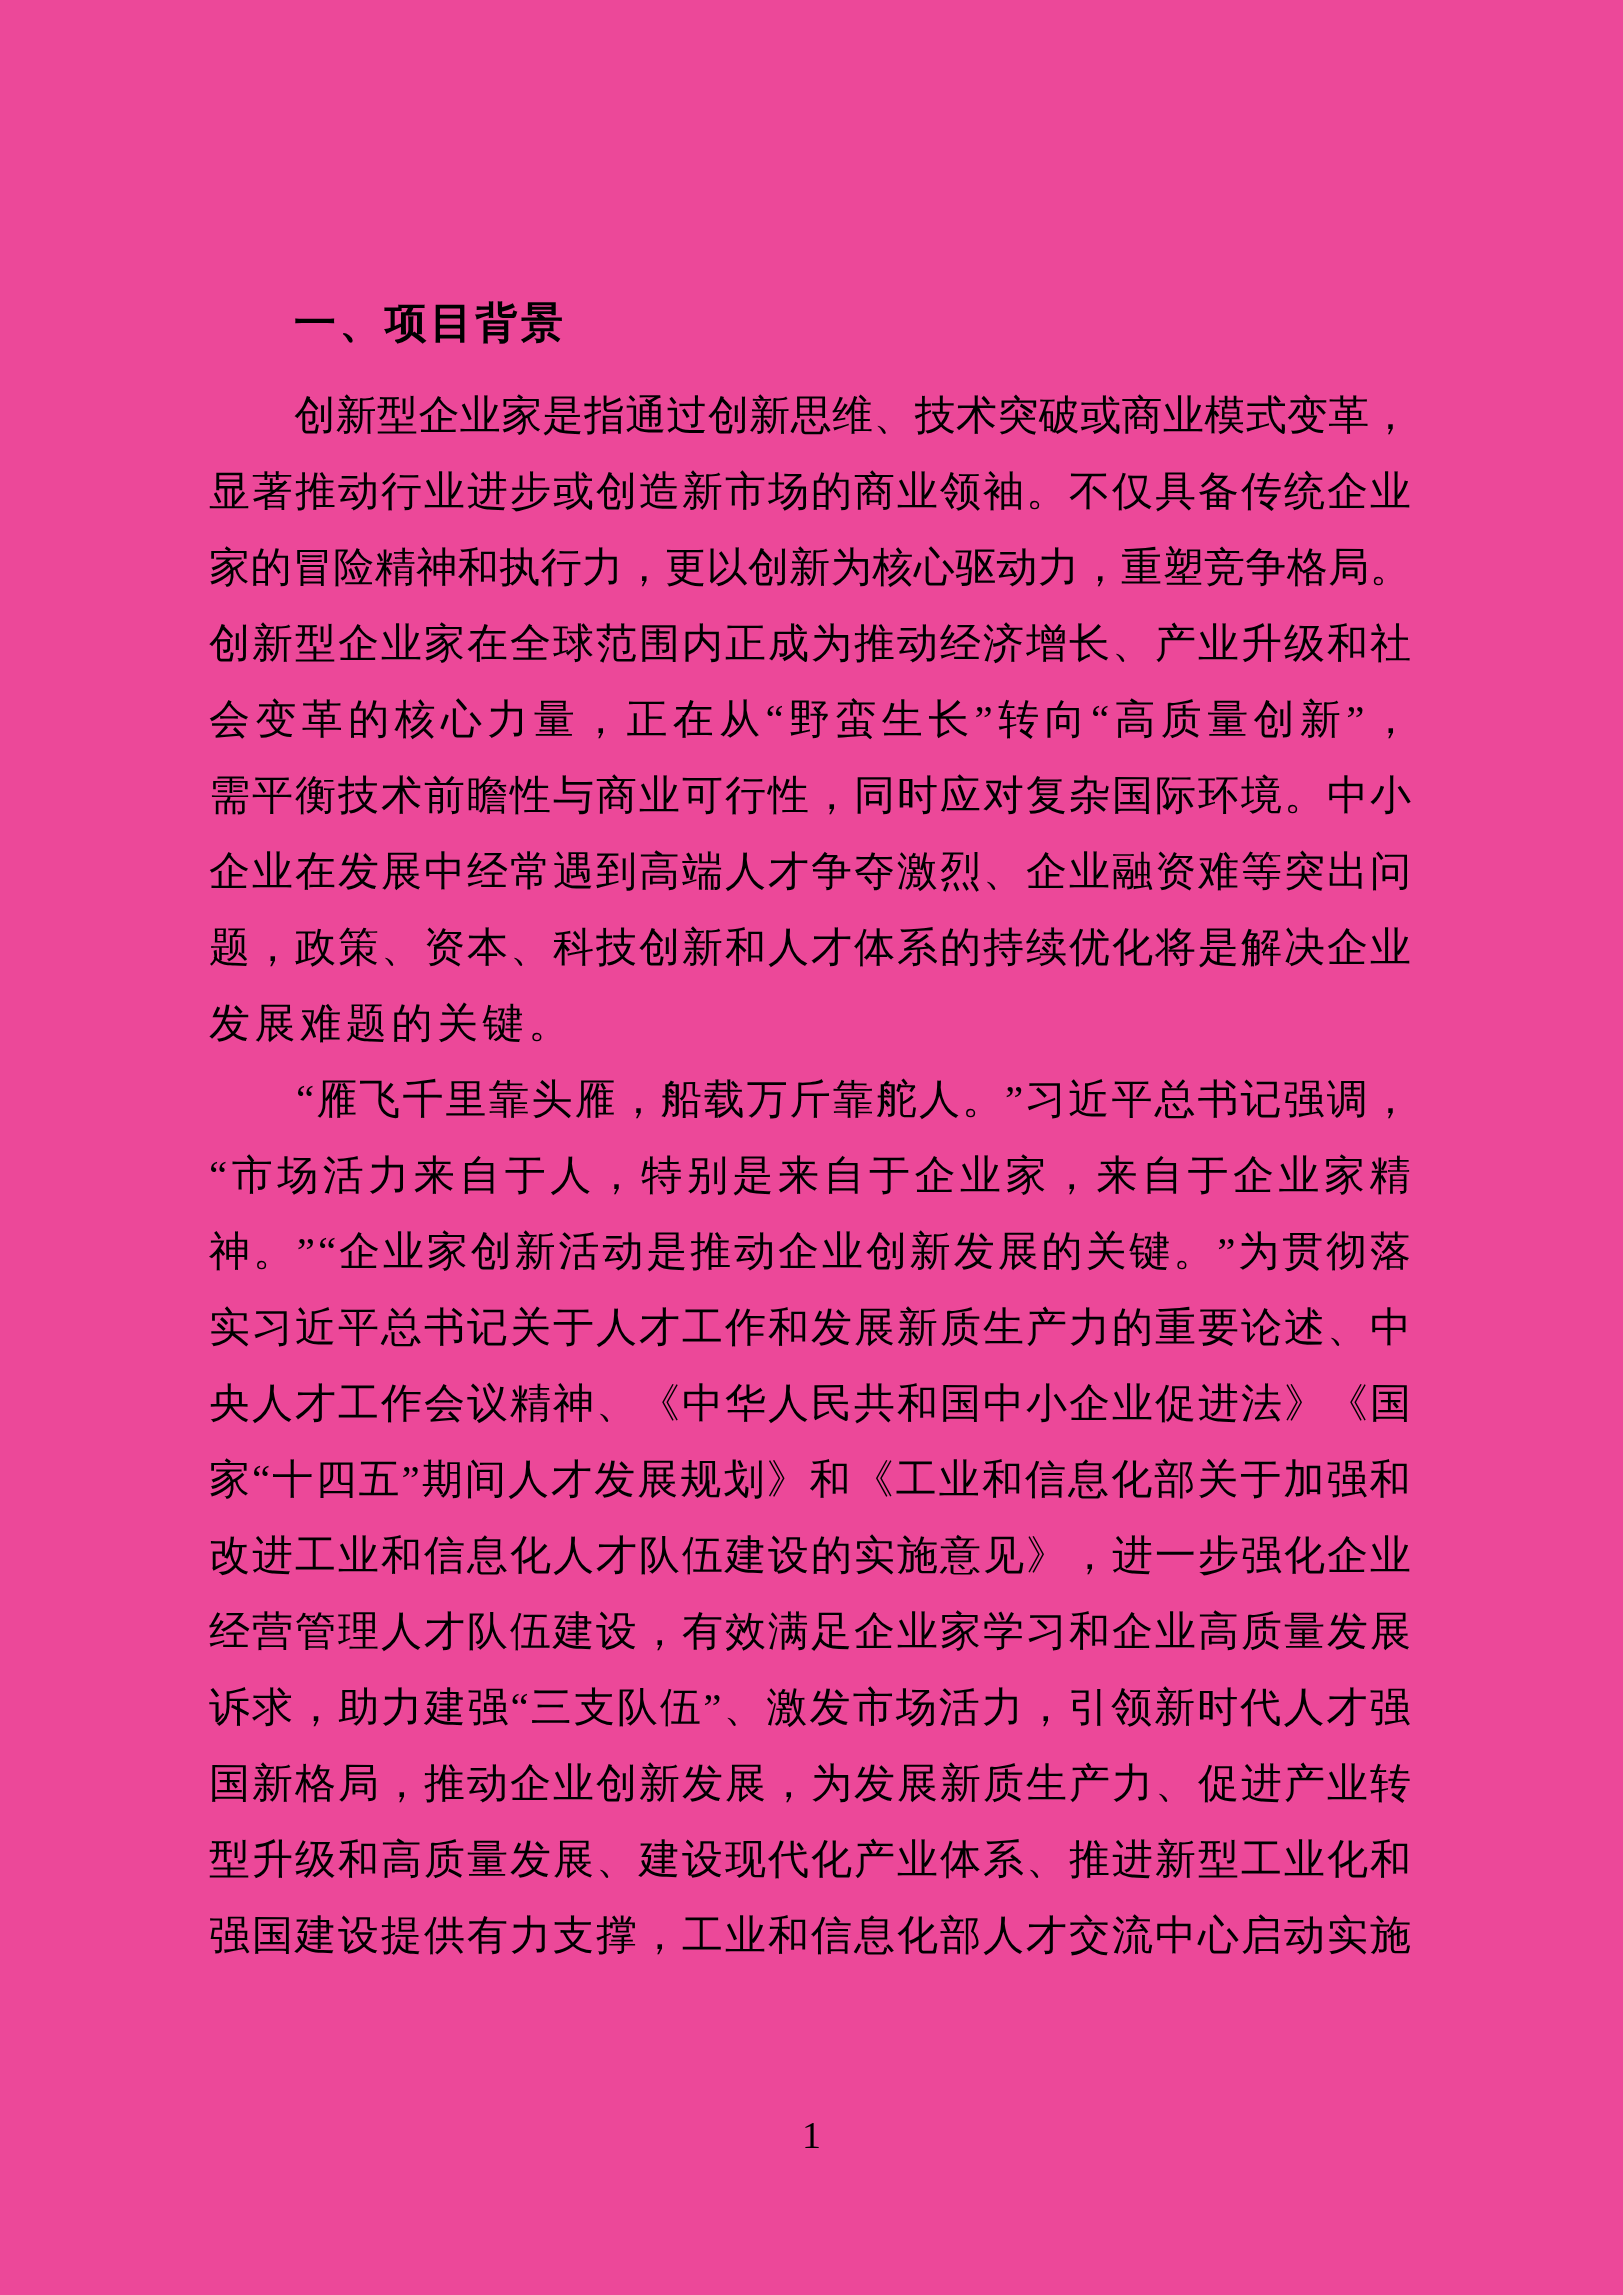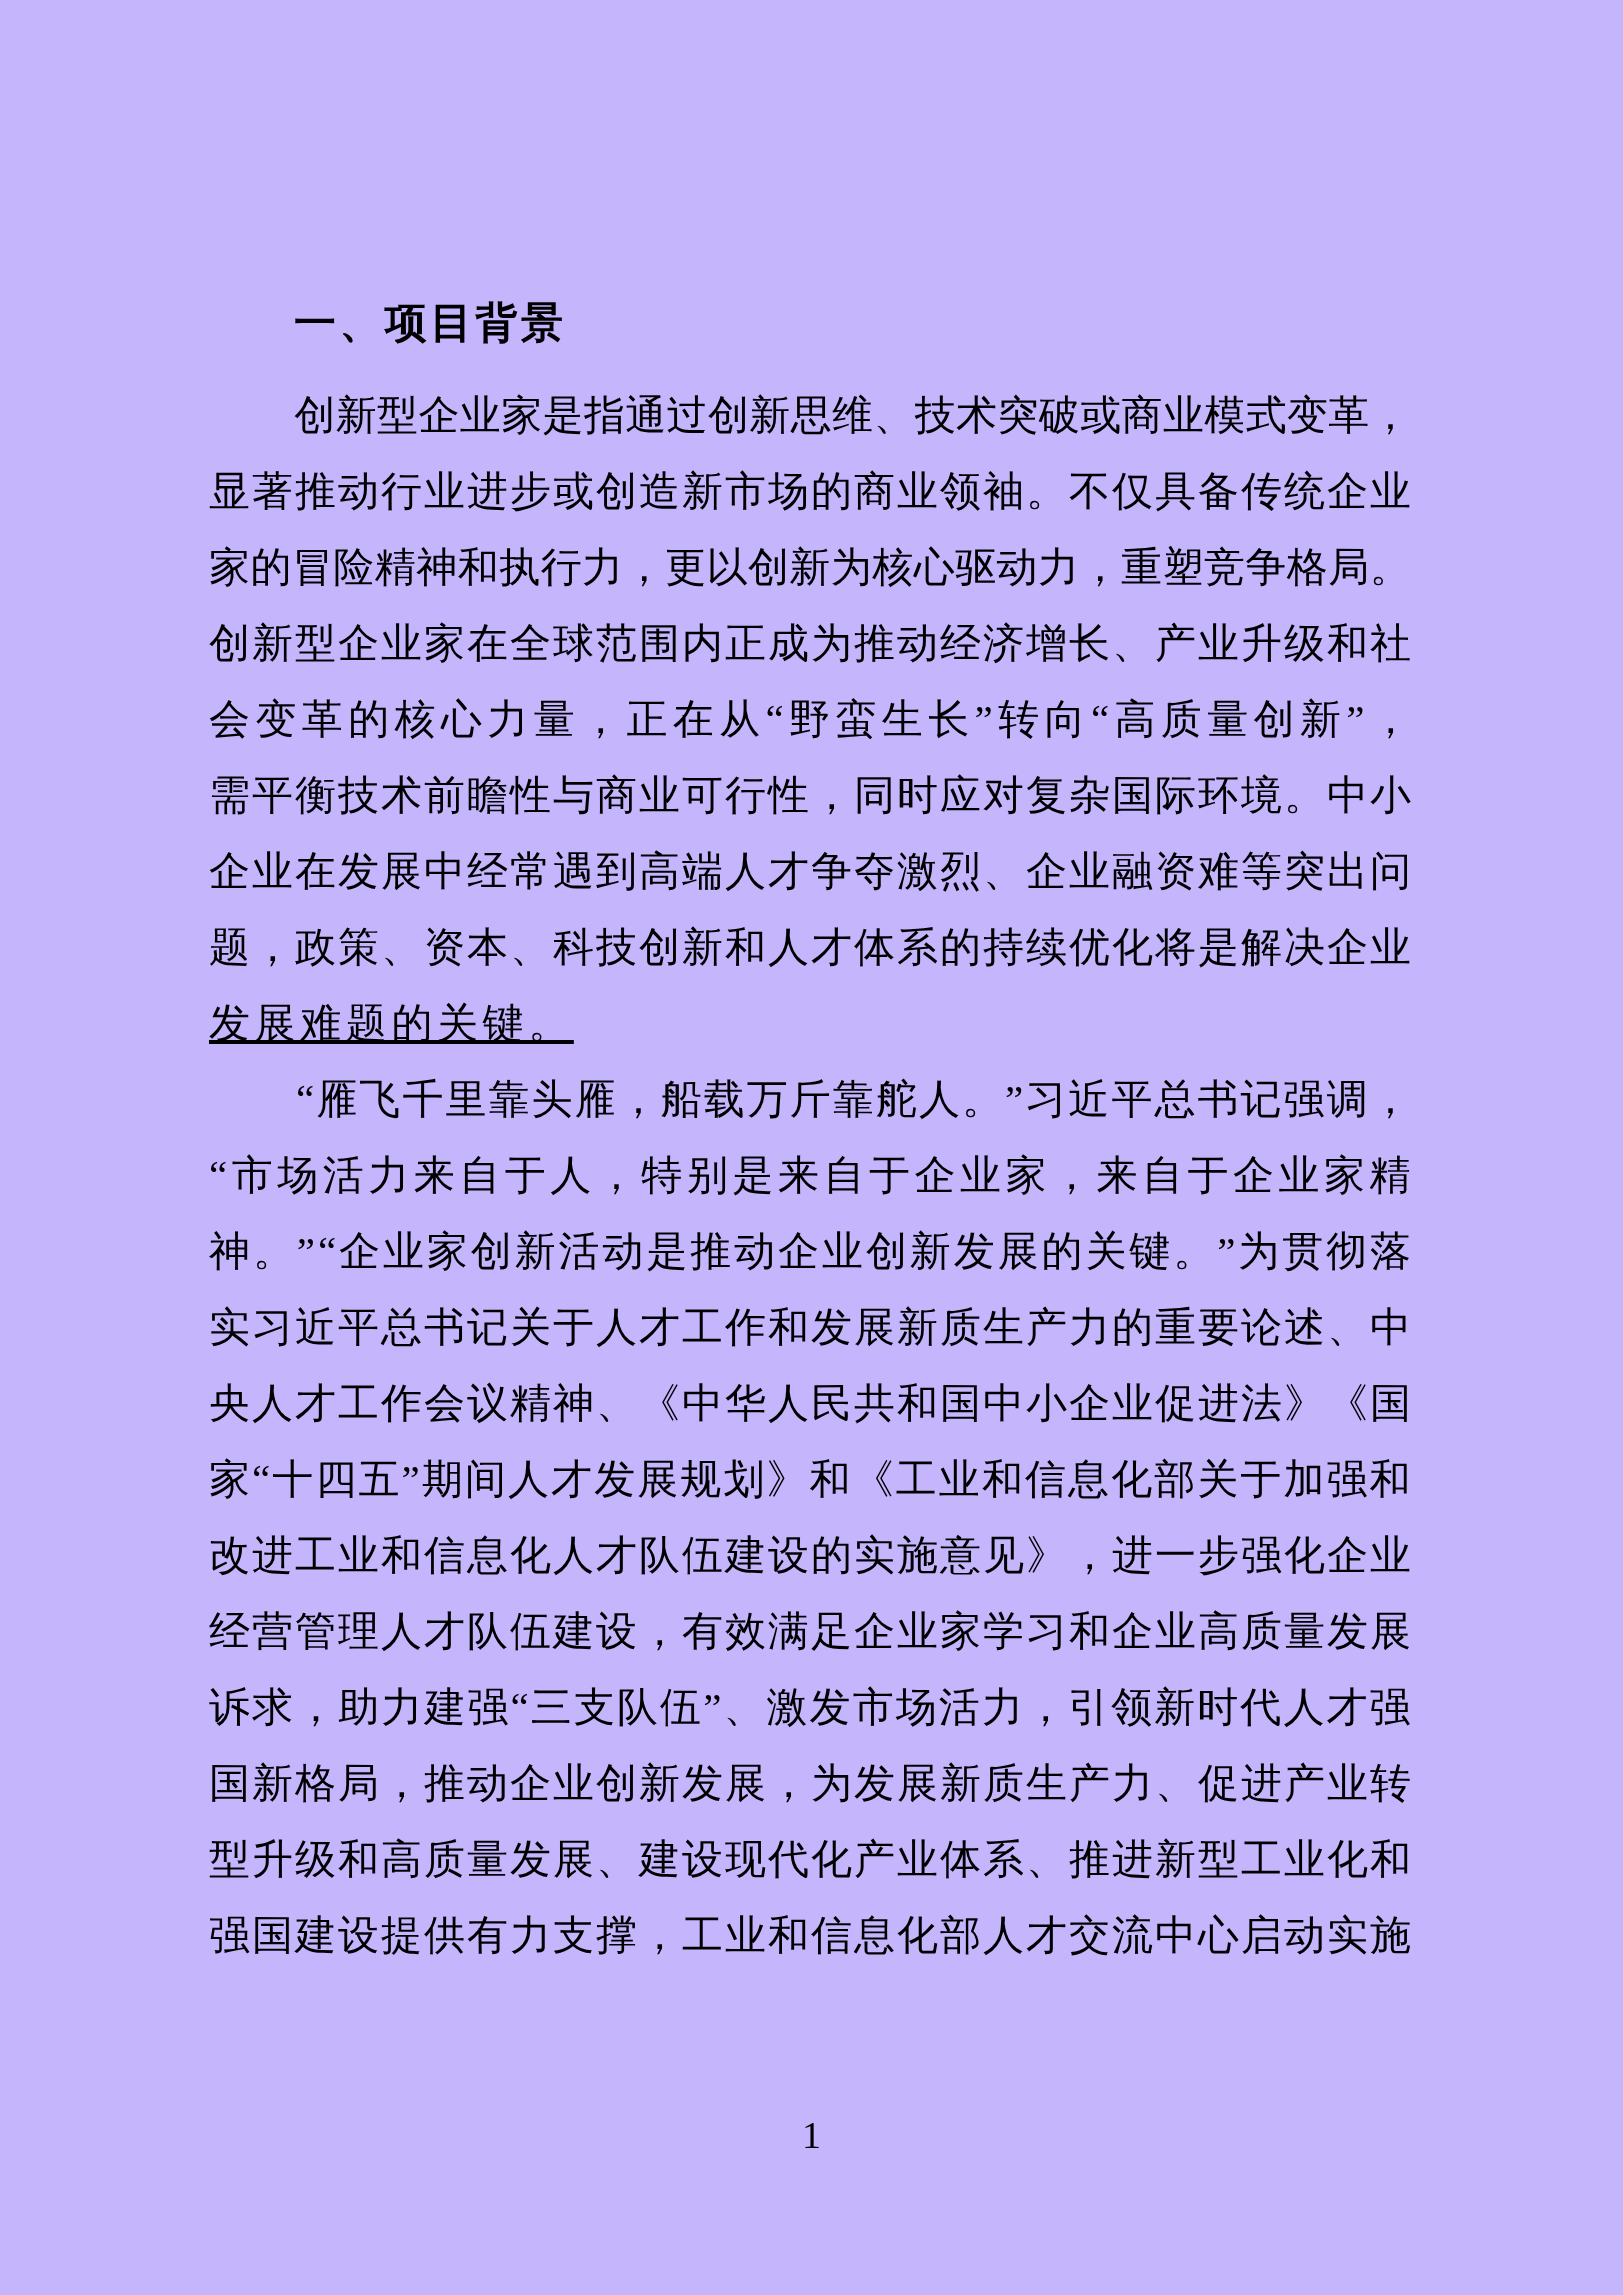--- a/index.html
+++ b/index.html
@@ -10,21 +10,21 @@
     color: #000000;
     position: relative;
     font-family: "Liberation Serif", serif;
     overflow: hidden;
   }
   .page {
     position: absolute;
     left: 0; top: 0;
     width: 1623px;
     height: 2295px;
-    background: #c4b5fd;
+    background: #ec4899;
   }
   .heading {
     position: absolute;
     left: 209px;
     top: 291px;
     width: 1202px;
     box-sizing: border-box;
     padding-left: 85px;
     font-family: "Liberation Sans", sans-serif;
     font-weight: bold;
@@ -40,21 +40,21 @@
     width: 1202px;
     font-size: 41px;
     line-height: 76px;
   }
   .line {
     height: 76px;
     display: flex;
     align-items: center;
   }
   .line.justify { justify-content: space-between; }
-  .line.plain { justify-content: flex-start; letter-spacing: 4.6px; text-decoration: underline; }
+  .line.plain { justify-content: flex-start; letter-spacing: 4.6px; }
   .line span { display: block; }
   .line .indent { width: 85px; flex: 0 0 85px; }
   .page-number {
     position: absolute;
     left: 0;
     top: 2115px;
     width: 1623px;
     text-align: center;
     font-family: "Liberation Serif", serif;
     font-size: 38px;

